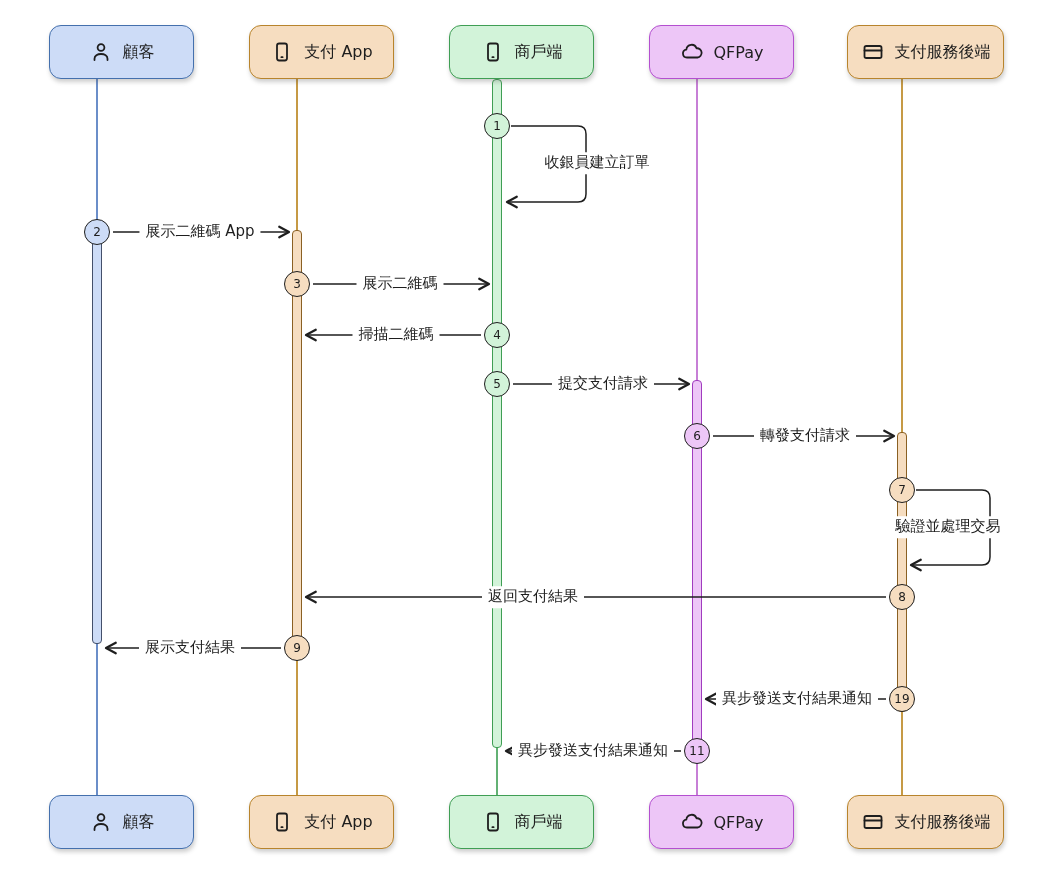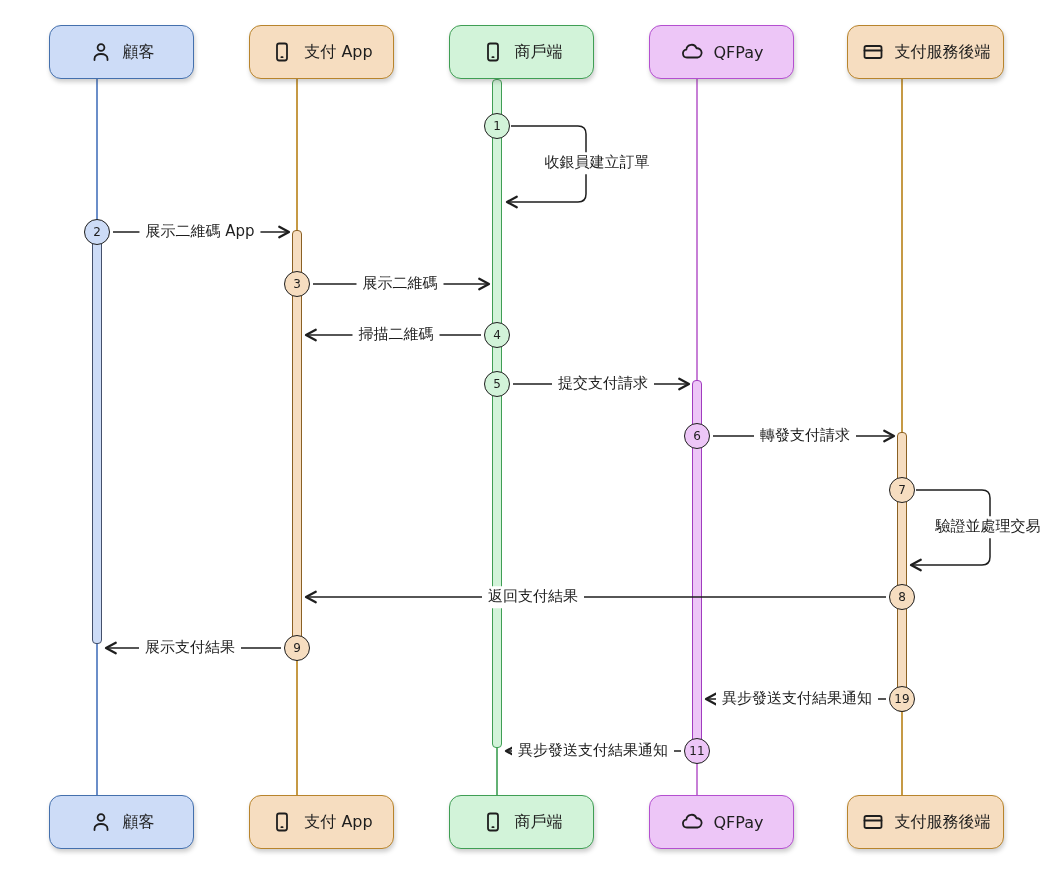--- a/index.html
+++ b/index.html
@@ -86,21 +86,21 @@
       <line x1="681" y1="751" x2="506" y2="751" marker-end="url(#arrow)"></line>
     </g>
   </svg>
 
   <div class="msg-label" style="left:597px;top:163px;">收銀員建立訂單</div>
   <div class="msg-label" style="left:200px;top:232px;">展示二維碼 App</div>
   <div class="msg-label" style="left:400px;top:284px;">展示二維碼</div>
   <div class="msg-label" style="left:396px;top:335px;">掃描二維碼</div>
   <div class="msg-label" style="left:603px;top:384px;">提交支付請求</div>
   <div class="msg-label" style="left:805px;top:436px;">轉發支付請求</div>
-  <div class="msg-label" style="left:988px;top:527px;">驗證並處理交易</div>
+  <div class="msg-label" style="left:948px;top:527px;">驗證並處理交易</div>
   <div class="msg-label" style="left:533px;top:597px;">返回支付結果</div>
   <div class="msg-label" style="left:190px;top:648px;">展示支付結果</div>
   <div class="msg-label" style="left:797px;top:699px;">異步發送支付結果通知</div>
   <div class="msg-label" style="left:593px;top:751px;">異步發送支付結果通知</div>
 
   <div class="seq-badge c-merchant" style="left:497px;top:126px;">1</div>
   <div class="seq-badge c-customer" style="left:97px;top:232px;">2</div>
   <div class="seq-badge c-app" style="left:297px;top:284px;">3</div>
   <div class="seq-badge c-merchant" style="left:497px;top:335px;">4</div>
   <div class="seq-badge c-merchant" style="left:497px;top:384px;">5</div>

